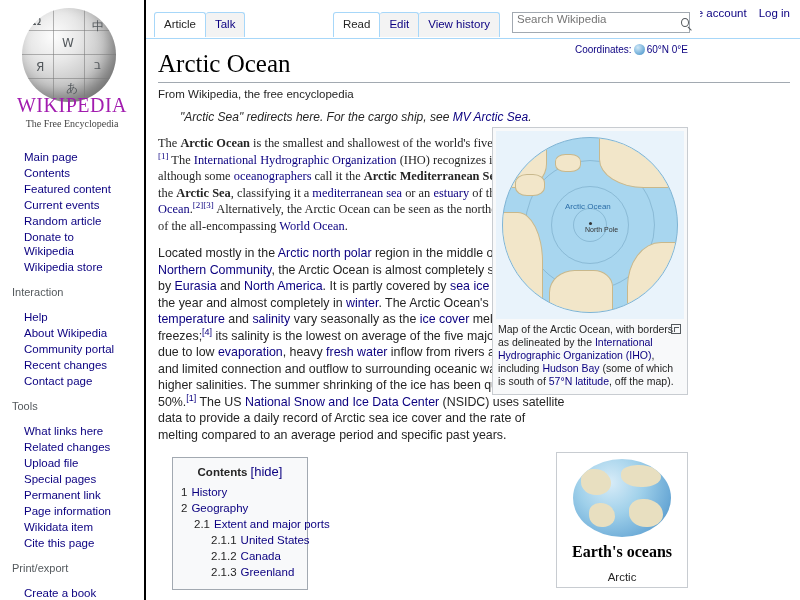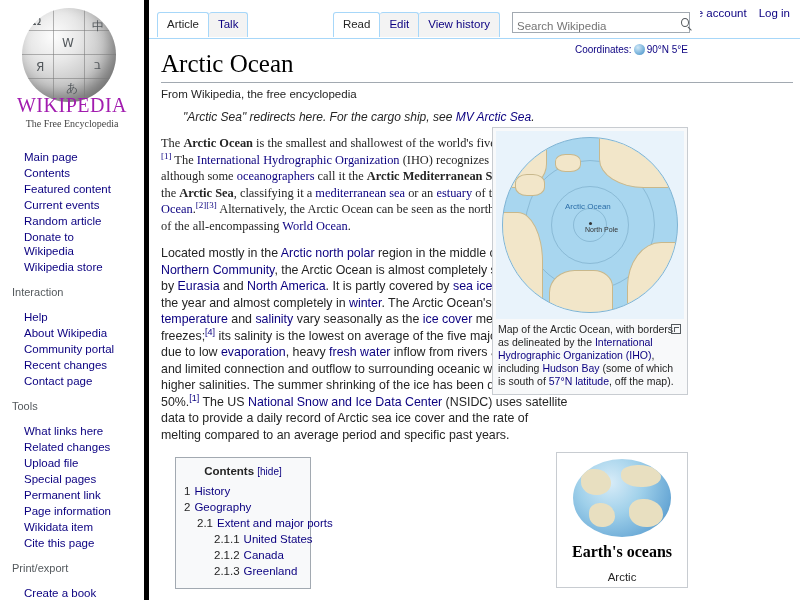--- a/index.html
+++ b/index.html
@@ -126,21 +126,21 @@
   .portal ul { list-style: none; margin: 12px; padding: 0; }
   .portal li { margin: 0 0 2px 0; padding-left: 2px; font-size: 11.5px; line-height: 14px; }
 
   
   #content {
     position: absolute;
     left: 144px; top: 0;
     width: 556px;
     height: 600px;
     background: #fff;
-    border-left: 5px solid #000000;
+    border-left: 2px solid #000000;
   }
 
   
   #tabs-left {
     position: absolute;
     left: 8px; top: 12px;
     display: flex;
     gap: 0;
     font-size: 11.5px;
   }
@@ -177,21 +177,21 @@
   }
   
   #search-box {
     position: absolute;
     right: 10px; top: 12px;
     width: 178px;
     height: 21px;
     border: 1px solid #a2a9b1;
     background: #fff;
     display: flex;
-    align-items: flex-end;
+    align-items: flex-start;
   }
   #search-input {
     border: none;
     outline: none;
     flex: 1;
     font-size: 11.5px;
     font-family: "Liberation Sans", sans-serif;
     color: #72777d;
     padding: 0 4px;
     background: transparent;
@@ -371,21 +371,21 @@
     padding: 6px 8px 8px 8px;
     font-size: 11.5px;
     line-height: 15px;
   }
   #toc .toctitle {
     text-align: center;
     font-weight: bold;
     margin-bottom: 5px;
     font-size: 11.5px;
   }
-  #toc .toctitle .togg { font-weight: normal; font-size: 10px; }
+  #toc .toctitle .togg { font-weight: normal; font-size: 13px; }
   #toc ul { list-style: none; margin: 0; padding: 0; }
   #toc li { margin: 1px 0; white-space: nowrap; }
   .toc-num { color: #252525; margin-right: 4px; }
   .lvl1 { padding-left: 0; }
   .lvl2 { padding-left: 13px; }
   .lvl3 { padding-left: 30px; }
 </style>
 </head>
 <body>
 
@@ -522,21 +522,21 @@
         <li class="lvl1"><span class="toc-num">2</span><a class="lnk" href="#">Geography</a></li>
         <li class="lvl2"><span class="toc-num">2.1</span><a class="lnk" href="#">Extent and major ports</a></li>
         <li class="lvl3"><span class="toc-num">2.1.1</span><a class="lnk" href="#">United States</a></li>
         <li class="lvl3"><span class="toc-num">2.1.2</span><a class="lnk" href="#">Canada</a></li>
         <li class="lvl3"><span class="toc-num">2.1.3</span><a class="lnk" href="#">Greenland</a></li>
       </ul>
     </div>
   </div>
 
   <div id="coords">
-    <span class="lnk">Coordinates:</span><span class="globe-mini"></span><span class="lnk">90°N 5°E</span>
+    <span class="lnk">Coordinates:</span><span class="globe-mini"></span><span class="lnk">60°N 0°E</span>
   </div>
 
   <div id="map-figure">
     <div id="map-canvas">
       <div class="map-circle">
         <div class="grat" style="left:22px; top:22px; width:130px; height:130px;"></div>
         <div class="grat" style="left:48px; top:48px; width:78px; height:78px;"></div>
         <div class="grat" style="left:70px; top:70px; width:34px; height:34px;"></div>
         <div class="land" style="left:-18px; top:-10px; width:62px; height:60px; border-radius:0 0 40% 10%;"></div>
         <div class="land" style="left:96px; top:-14px; width:100px; height:64px; border-radius:0 0 20% 45%;"></div>

